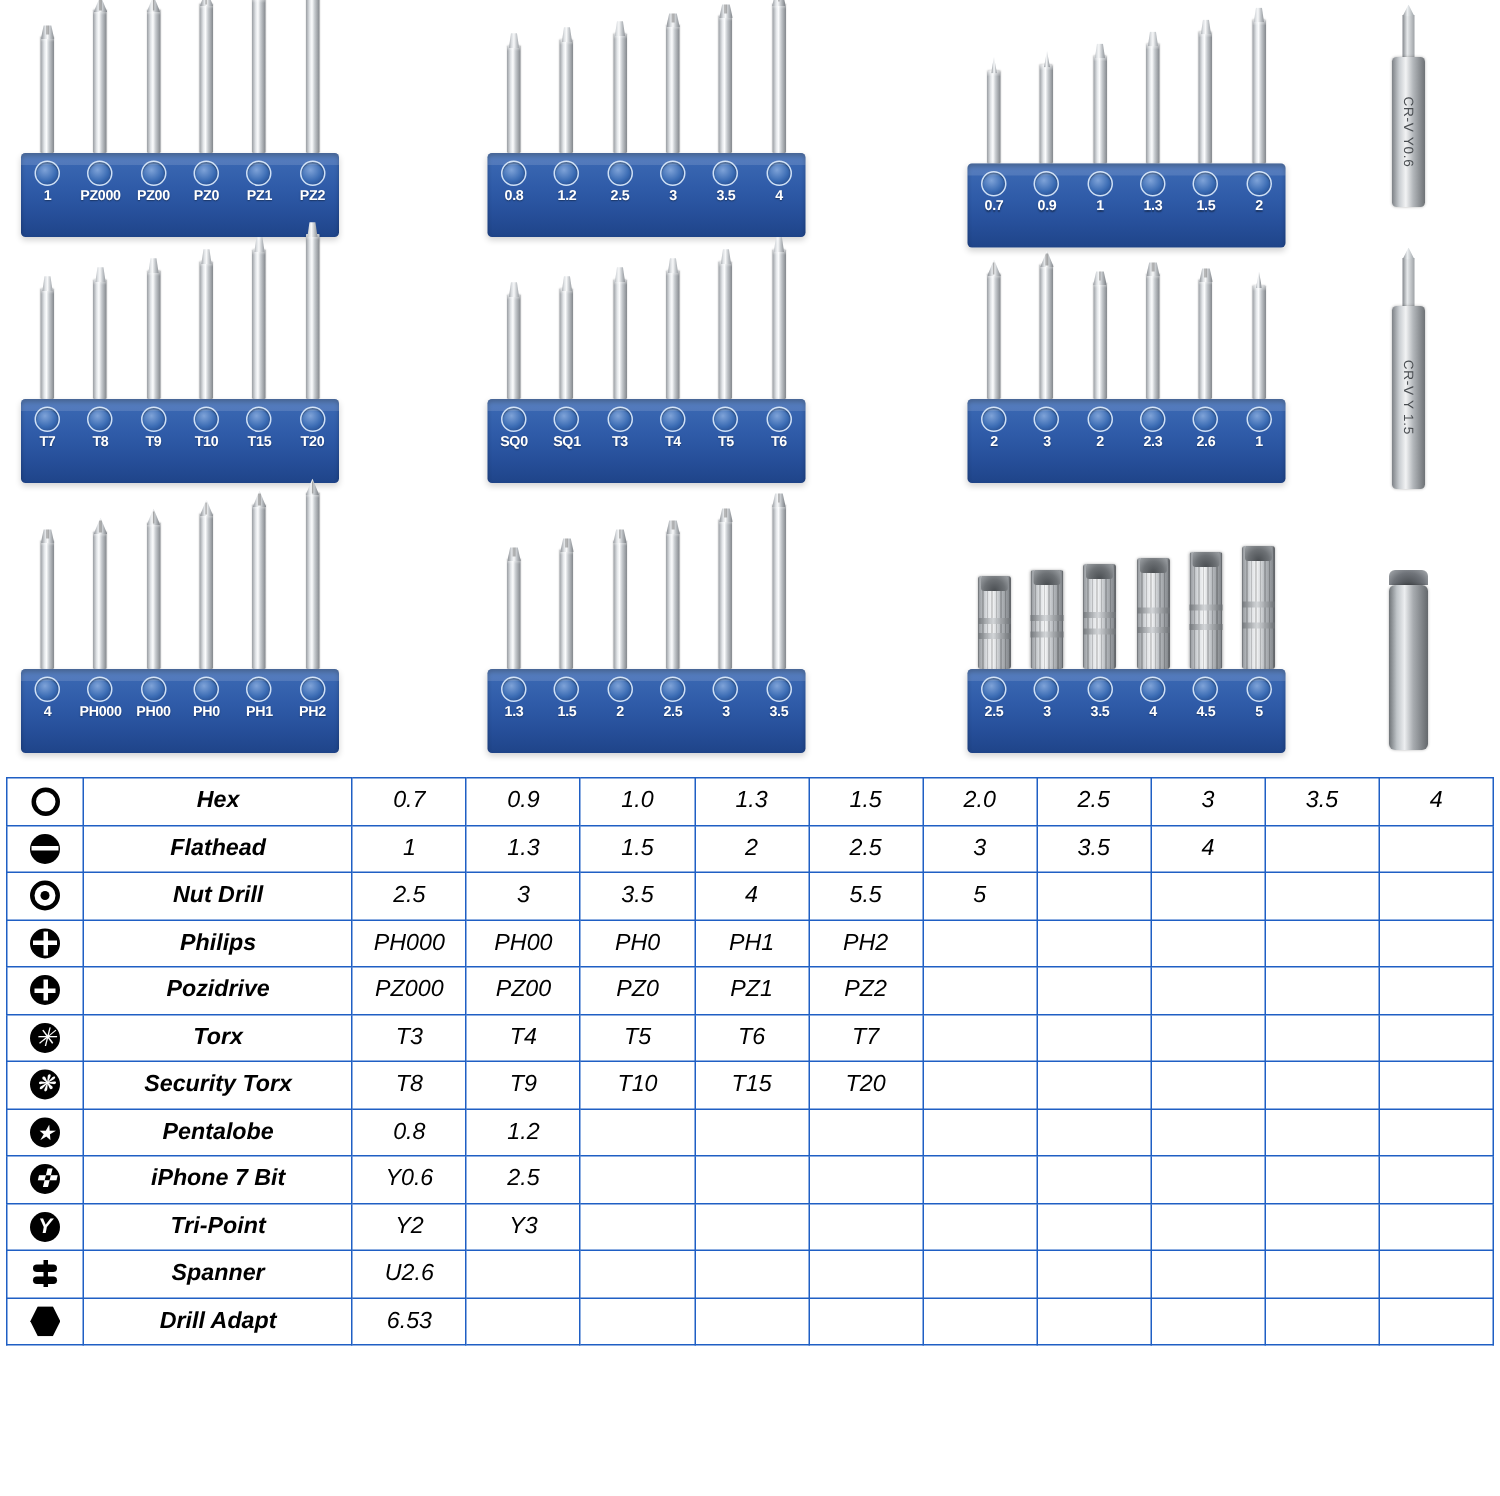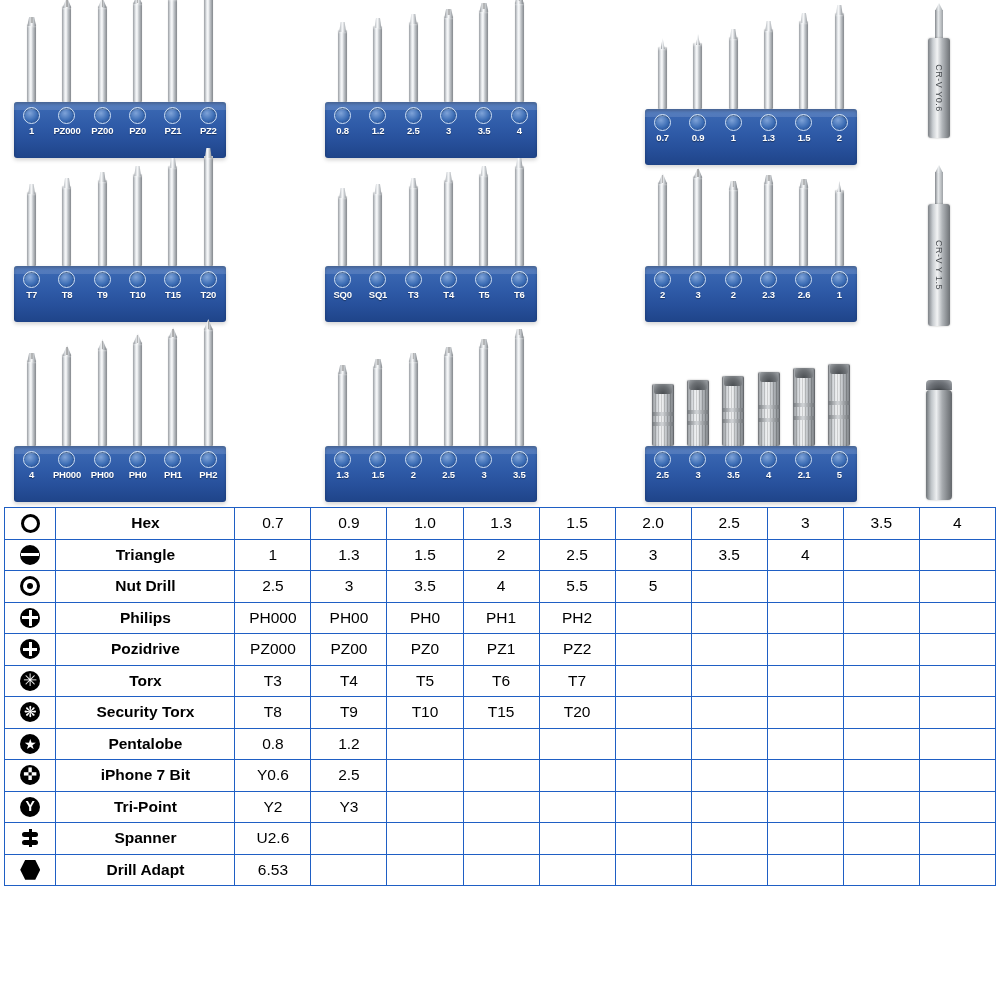--- a/index.html
+++ b/index.html
@@ -211,24 +211,25 @@
   }
   .loose.adapter .cap {
     height: 10px;
     background: radial-gradient(ellipse at 50% 120%, #3f4347 0%, #70747a 60%, #a9adb1 100%);
     border-radius: 4px 4px 0 0;
   }
 
   
   #table-wrap {
     position: absolute;
-    top: 507px;
+    top: 518px;
     left: 4px;
     width: 796px;
     height: 475px;
+    font-style: italic;
   }
   table.spec {
     border-collapse: collapse;
     width: 992px;
     table-layout: fixed;
   }
   table.spec td {
     border: 1px solid #1f5fc4;
     height: 31.5px;
     font-size: 15.5px;
@@ -979,21 +980,21 @@
           <div class="slot">
             <div class="hole"></div>
             <div class="lbl">3.5</div>
           </div>
           <div class="slot">
             <div class="hole"></div>
             <div class="lbl">4</div>
           </div>
           <div class="slot">
             <div class="hole"></div>
-            <div class="lbl">2.1</div>
+            <div class="lbl">4.5</div>
           </div>
           <div class="slot">
             <div class="hole"></div>
             <div class="lbl">5</div>
           </div>
         </div>
     </div>
   </div>
 
   <div class="loose adapter" id="l2" style="left:926px; top:380px; height:120px; width:26px;">
@@ -1015,21 +1016,21 @@
           <td class="val">1.3</td>
           <td class="val">1.5</td>
           <td class="val">2.0</td>
           <td class="val">2.5</td>
           <td class="val">3</td>
           <td class="val">3.5</td>
           <td class="val">4</td>
         </tr>
         <tr>
           <td class="icon-cell"><span class="gi flathead"></span></td>
-          <td class="name-cell">Triangle</td>
+          <td class="name-cell">Flathead</td>
           <td class="val">1</td>
           <td class="val">1.3</td>
           <td class="val">1.5</td>
           <td class="val">2</td>
           <td class="val">2.5</td>
           <td class="val">3</td>
           <td class="val">3.5</td>
           <td class="val">4</td>
           <td class="empty"></td>
           <td class="empty"></td>

